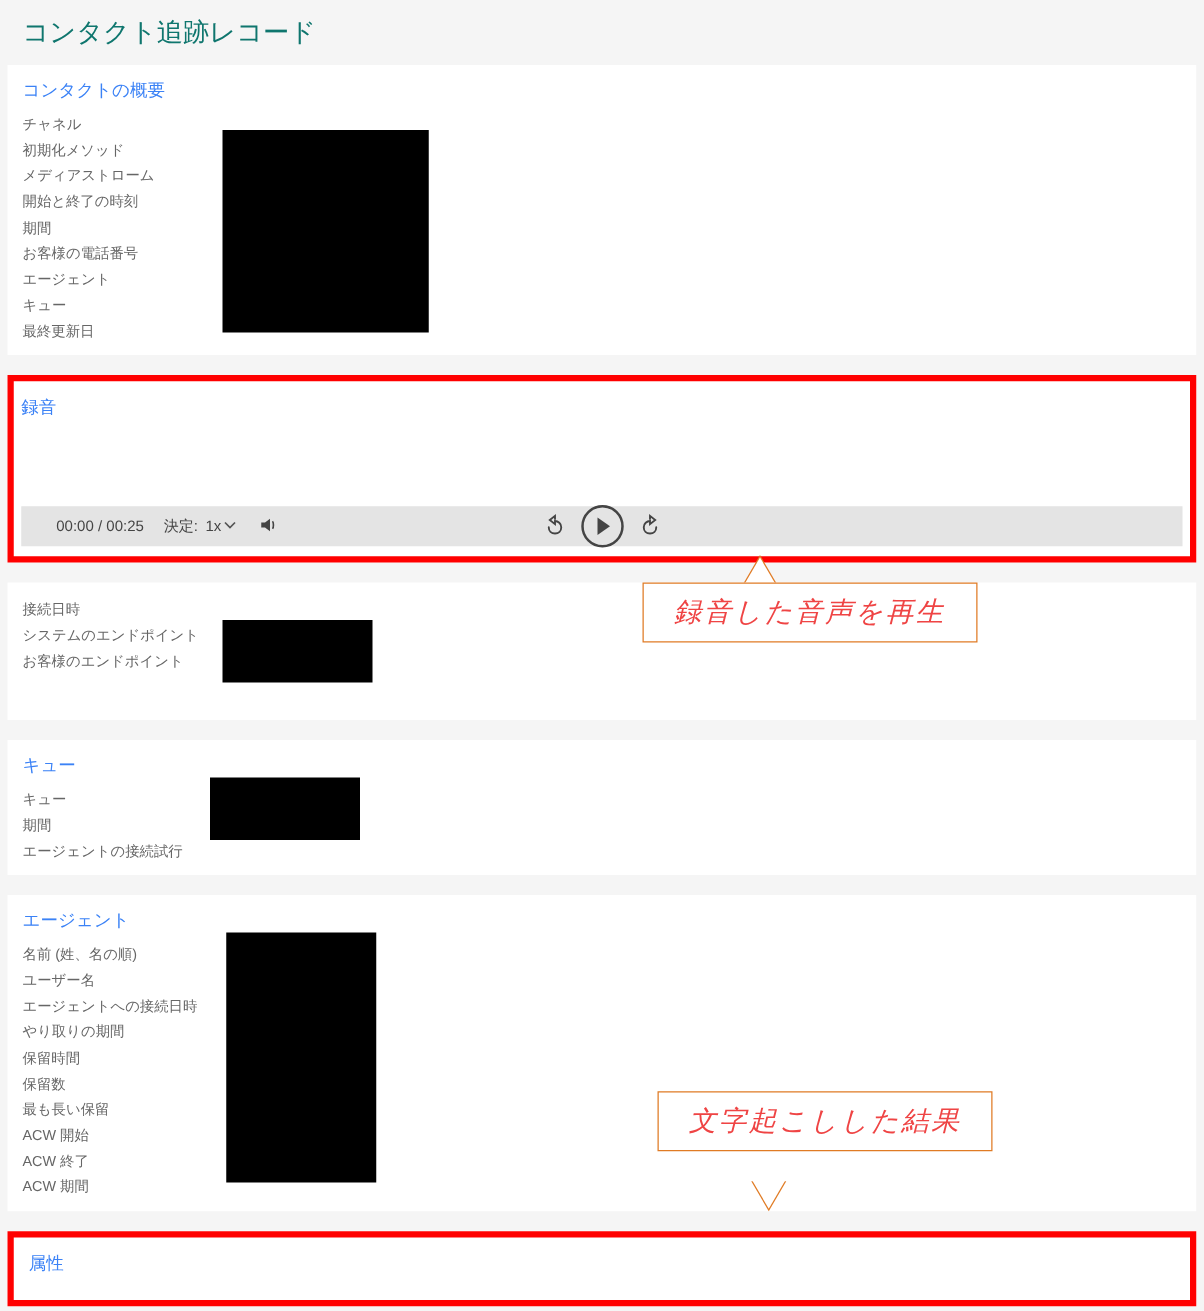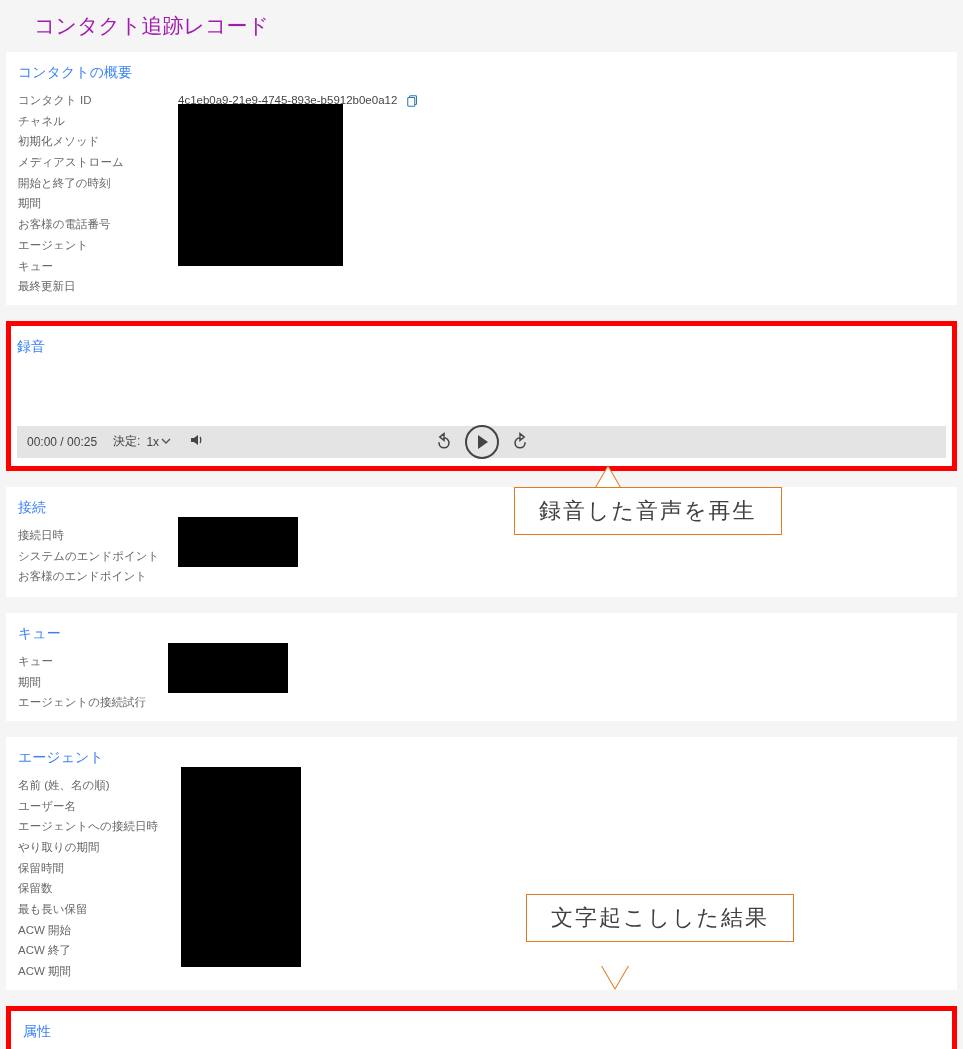--- a/index.html
+++ b/index.html
@@ -8,22 +8,22 @@
     background: #f5f5f5;
     font-family: "Hiragino Kaku Gothic Pro", "Meiryo", sans-serif;
     color: #333;
     width: 963px;
   }
   .page {
     padding: 10px 6px;
   }
   .page-title {
     font-size: 21px;
-    color: #a21caf;
-    margin: 2px 0 12px 28px;
+    color: #0f766e;
+    margin: 2px 0 12px 12px;
     font-weight: 400;
   }
   .card {
     background: #fff;
     margin: 0 0 16px 0;
     padding: 12px 12px 8px 12px;
   }
   .section-title {
     font-size: 14px;
     color: #3b82f6;
@@ -83,21 +83,21 @@
     background: #e4e4e4;
     height: 32px;
     font-size: 12px;
     color: #444;
     position: relative;
     margin-top: 8px;
   }
   .player-left {
     display: flex;
     align-items: center;
-    padding-left: 10px;
+    padding-left: 28px;
     gap: 6px;
   }
   .player-center {
     position: absolute;
     left: 50%;
     transform: translateX(-50%);
     display: flex;
     align-items: center;
     gap: 10px;
   }
@@ -122,22 +122,23 @@
   }
   .speed-dd { display:flex; align-items:flex-end; gap:2px; cursor:pointer;}
   .speaker-icon { margin-left:12px; cursor:pointer;}
   
   .callout {
     position: absolute;
     border: 1.5px solid #e07b24;
     background: #fff;
     padding: 8px 24px;
     font-size: 22px;
-    color: #404040;
+    color: #ef4444;
     letter-spacing: 2px;
+    font-style: italic;
   }
   .callout-connector-up {
     position:absolute;
     width:0;height:0;
     border-left:14px solid transparent;
     border-right:14px solid transparent;
   }
   .callout-connector-up.outer { border-bottom:24px solid #e07b24; }
   .callout-connector-up.inner { border-bottom:24px solid #fff; margin-top:2px; }
   .callout-connector-down {
@@ -156,32 +157,20 @@
 </style>
 </head>
 <body>
 
 <div class="page">
   <div class="page-title">コンタクト追跡レコード</div>
 
   <div class="card overview-wrap rel">
     <div class="section-title">コンタクトの概要</div>
 
-    <div class="row">
-      <div class="label-col">コンタクト ID</div>
-      <div class="value-col">
-        <span>4c1eb0a9-21e9-4745-893e-b5912b0e0a12</span>
-        <span class="copy-icon">
-          <svg viewBox="0 0 16 16" width="14" height="14">
-              <rect x="4" y="2" width="8" height="10" rx="1" fill="none" stroke="#2a7ab0" stroke-width="1.2"></rect>
-              <rect x="2" y="4" width="8" height="10" rx="1" fill="#fff" stroke="#2a7ab0" stroke-width="1.2"></rect>
-            </svg>
-        </span>
-      </div>
-    </div>
     <div class="row">
         <div class="label-col">チャネル</div>
         <div class="value-col"></div>
       </div>
     <div class="row">
         <div class="label-col">初期化メソッド</div>
         <div class="value-col"></div>
       </div>
     <div class="row">
         <div class="label-col">メディアストローム</div>
@@ -250,21 +239,20 @@
         <div class="ctrl-btn">
           <svg width="20" height="20" viewBox="0 0 24 24">
               <path d="M12 5V2l5 4-5 4V7c-3 0-6 2.5-6 6s2.5 6 6 6 6-2.5 6-6" stroke="#444" stroke-width="1.8" fill="none" stroke-linecap="round"></path>
             </svg>
         </div>
       </div>
     </div>
   </div>
 
   <div class="card rel" style="min-height:90px;">
-    <div class="section-title">接続</div>
     <div class="row">
         <div class="label-col">接続日時</div>
         <div class="value-col"></div>
       </div>
     <div class="row">
         <div class="label-col">システムのエンドポイント</div>
         <div class="value-col"></div>
       </div>
     <div class="row">
         <div class="label-col">お客様のエンドポイント</div>

